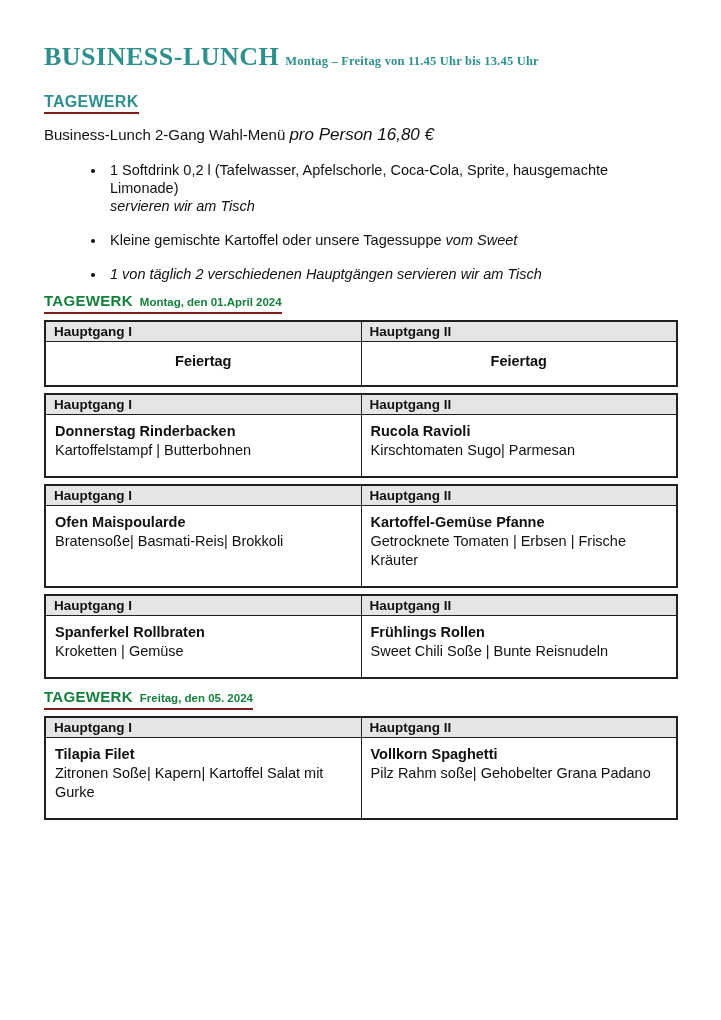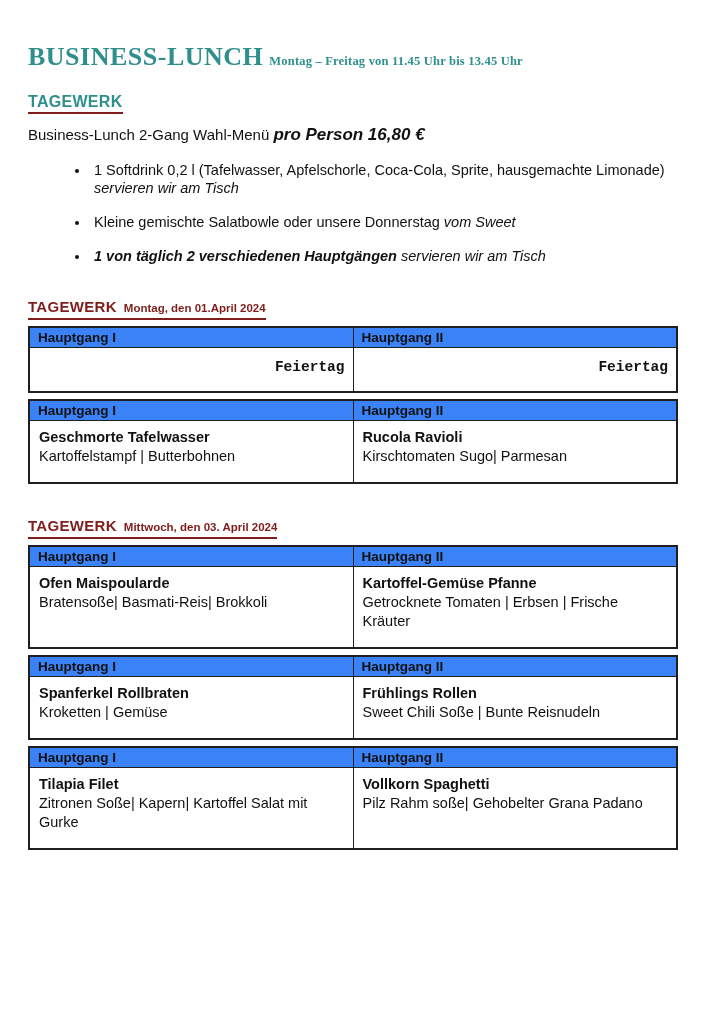--- a/index.html
+++ b/index.html
@@ -1,21 +1,21 @@
 <!DOCTYPE html>
 <html lang="de"><head>
 <meta charset="utf-8">
 <style>
   html, body { margin: 0; padding: 0; background: #ffffff; }
   .page {
     position: relative;
     width: 721px;
     height: 1020px;
     box-sizing: border-box;
-    padding: 42px 43px 0 28px;
+    padding: 42px 43px 0 44px;
     background: #ffffff;
     font-family: "Liberation Sans", sans-serif;
     color: #111111;
     overflow: hidden;
   }
 
   
   .doc-title {
     margin: 0;
     color: #2e8f8d;
@@ -45,70 +45,69 @@
     padding-bottom: 1px;
   }
 
   .intro-line {
     margin: 11px 0 0 0;
     font-size: 15px;
     line-height: 20px;
   }
   .b  { font-weight: normal; }
   .i  { font-style: italic; }
-  .bi { font-weight: bold; font-style: italic; }
+  .bi { font-weight: normal; font-style: italic; }
   .price { font-size: 17px; }
 
   
   .bullets {
     margin: 10px 0 0 0;
     padding: 0 0 0 62px;
     list-style: disc outside;
     font-size: 14.5px;
     line-height: 18px;
   }
   .bullets li { margin: 16px 0 10px 0; padding-left: 4px; }
   .bullets li:last-child { margin-bottom: 0; }
 
   
   .day-heading {
-    margin: 30px 0 0 0;
-    font-weight: bold;
-    color: #7f1d1d;
+    margin: 6px 0 0 0;
+    font-weight: bold;
+    color: #15803d;
   }
   .day-heading .dh-main { font-size: 15px; letter-spacing: 0.3px; }
   .day-heading .dh-date { font-size: 11.5px; margin-left: 7px; }
 
   table.menu-table {
     width: 100%;
     margin-top: 6px;
     border-collapse: collapse;
     table-layout: fixed;
     border: 2px solid #1f1f1f;
   }
   table.menu-table th {
-    background: #3b82f6;
+    background: #e5e5e5;
     border: 1px solid #1f1f1f;
     text-align: left;
     font-size: 13.5px;
     font-weight: bold;
     padding: 2px 8px 2px 8px;
     height: 15px;
   }
   table.menu-table td {
     border: 1px solid #1f1f1f;
     vertical-align: top;
     font-size: 14.5px;
     line-height: 19px;
     padding: 7px 10px 16px 9px;
   }
   table.menu-table td.center-cell {
-    text-align: right;
+    text-align: center;
     padding: 10px 8px 14px 8px;
-    font-family: Liberation Mono, monospace;
   }
   .dish-title { font-weight: bold; }
 </style>
 </head>
 <body>
 
 <div class="page">
 
   <h1 class="doc-title"><span>BUSINESS-LUNCH</span><span class="subtitle">Montag – Freitag von 11.45 Uhr bis 13.45 Uhr</span></h1>
 
@@ -119,21 +118,21 @@
     <span class="bi price">pro Person 16,80 €</span>
   </p>
 
   <ul class="bullets">
     <li>
       <span class="b">1 Softdrink 0,2 l</span>
       <span>(Tafelwasser, Apfelschorle, Coca-Cola, Sprite, hausgemachte Limonade)</span><br>
       <span class="i">servieren wir am Tisch</span>
     </li>
     <li>
-      <span class="b">Kleine gemischte Salatbowle oder unsere Donnerstag</span>
+      <span class="b">Kleine gemischte Kartoffel oder unsere Tagessuppe</span>
       <span class="i">vom Sweet</span>
     </li>
     <li>
       <span class="bi">1 von täglich 2 verschiedenen Hauptgängen</span>
       <span class="i">servieren wir am Tisch</span>
     </li>
   </ul>
 
   <section class="day">
     <h3 class="day-heading"><span class="underlined"><span class="dh-main">TAGEWERK</span><span class="dh-date">Montag, den 01.April 2024</span></span></h3>
@@ -161,34 +160,33 @@
     <table class="menu-table">
       <thead>
         <tr>
           <th>Hauptgang I</th>
           <th>Hauptgang II</th>
         </tr>
       </thead>
       <tbody>
         <tr>
           <td>
-            <div class="dish-title">Geschmorte Tafelwasser</div>
+            <div class="dish-title">Donnerstag Rinderbacken</div>
             <div class="dish-detail">Kartoffelstampf | Butterbohnen</div>
           </td>
           <td>
             <div class="dish-title">Rucola Ravioli</div>
             <div class="dish-detail">Kirschtomaten Sugo| Parmesan</div>
           </td>
         </tr>
       </tbody>
     </table>
   </section>
 
   <section class="day">
-    <h3 class="day-heading"><span class="underlined"><span class="dh-main">TAGEWERK</span><span class="dh-date">Mittwoch, den 03. April 2024</span></span></h3>
     <table class="menu-table">
       <thead>
         <tr>
           <th>Hauptgang I</th>
           <th>Hauptgang II</th>
         </tr>
       </thead>
       <tbody>
         <tr>
           <td>
@@ -221,20 +219,21 @@
           <td>
             <div class="dish-title">Frühlings Rollen</div>
             <div class="dish-detail">Sweet Chili Soße | Bunte Reisnudeln</div>
           </td>
         </tr>
       </tbody>
     </table>
   </section>
 
   <section class="day">
+    <h3 class="day-heading"><span class="underlined"><span class="dh-main">TAGEWERK</span><span class="dh-date">Freitag, den 05. 2024</span></span></h3>
     <table class="menu-table">
       <thead>
         <tr>
           <th>Hauptgang I</th>
           <th>Hauptgang II</th>
         </tr>
       </thead>
       <tbody>
         <tr>
           <td>

